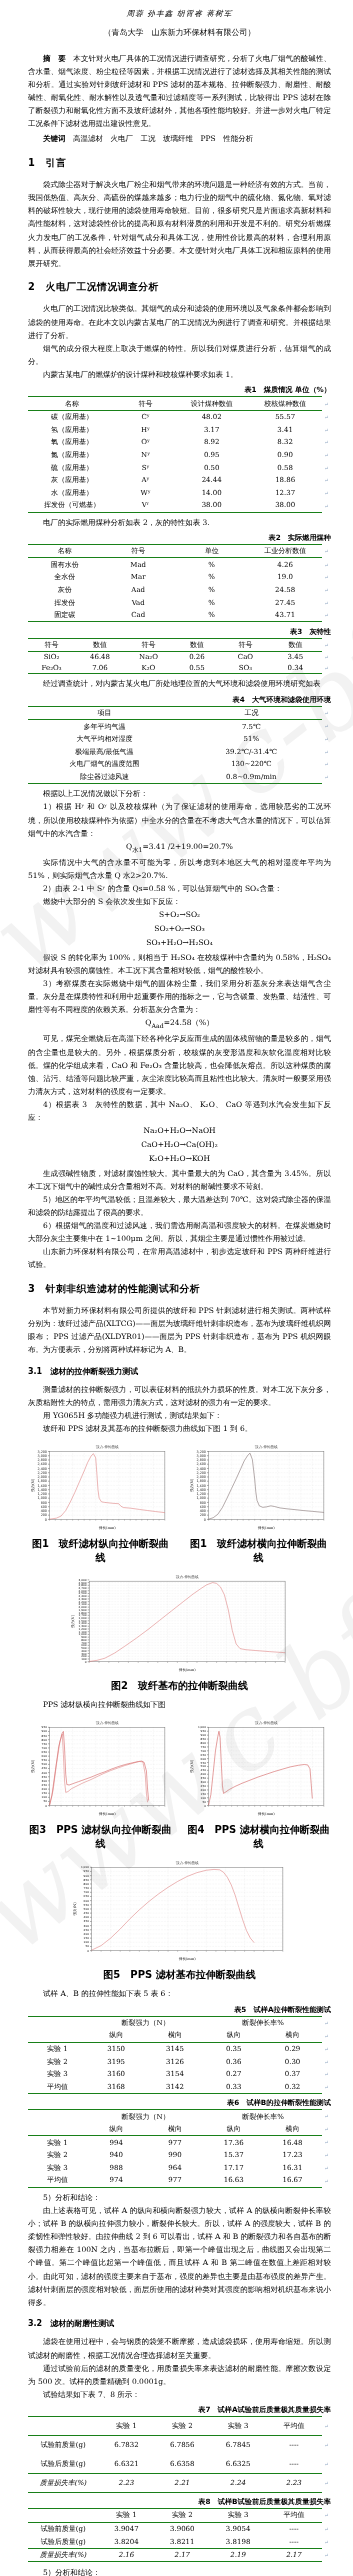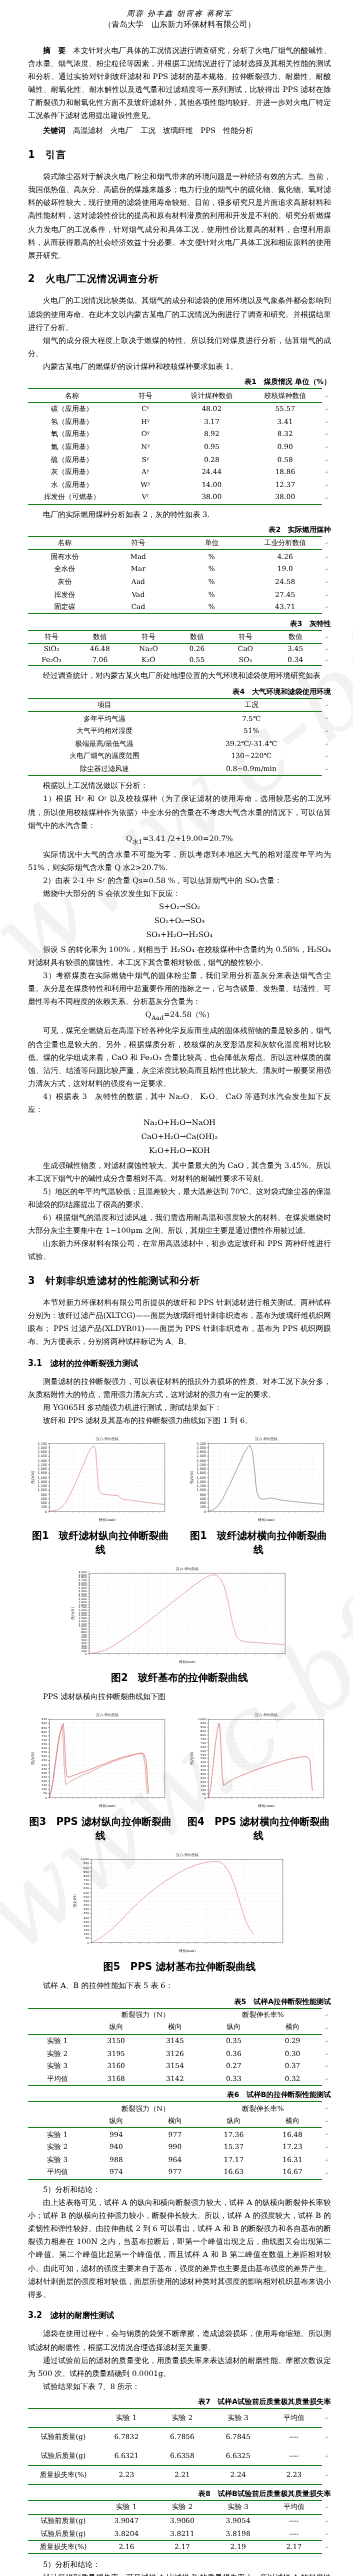--- a/index.html
+++ b/index.html
@@ -2,39 +2,39 @@
 <html style="font-size:8.2px"><head>
 <meta charset="utf-8">
 <style>
   html,body{margin:0;padding:0;background:#ffffff;}
   .page{position:relative;width:354px;height:3951px;margin:0 auto;overflow:hidden;background:#fff;
         font-family:"DejaVu Serif","Liberation Serif",serif;color:#000;}
   .content{position:relative;z-index:1;padding:8.2px 23px 0 28px;}
   .wm{position:absolute;z-index:2;font-family:"DejaVu Serif",serif;font-style:italic;
       font-size:103px;color:rgba(110,110,110,0.09);transform:rotate(-38deg);
       transform-origin:left top;white-space:nowrap;pointer-events:none;}
-  .authors{text-align:center;font-size:7.7px;font-style:italic;letter-spacing:1px;margin:1px 0 0;}
+  .authors{text-align:center;font-size:7.7px;font-style:italic;letter-spacing:1px;margin:1px 0 8px;}
   .affil{text-align:center;font-size:8px;margin:0 0 13.4px;}
   p.body{font-size:7.5px;line-height:1.75;text-align:justify;margin:0;text-indent:2em;}
   .eq{text-align:center;font-size:7.5px;line-height:1.7;margin:1px 0;text-indent:0;}
   h2.sec{font-family:"DejaVu Sans","Liberation Sans",sans-serif;font-size:9.8px;font-weight:bold;
          margin:11.3px 0 8.2px;letter-spacing:0.5px;}
   h3.sub{font-family:"DejaVu Sans","Liberation Sans",sans-serif;font-size:8px;font-weight:bold;
          margin:9.3px 0 6.2px;}
   .tbl-title{font-family:"DejaVu Sans","Liberation Sans",sans-serif;text-align:right;font-weight:bold;
          font-size:7.2px;margin:4.1px 0 1px;}
   .tbl-wrap{margin:1px 0 3.1px;}
   table.ptable{width:100%;border-collapse:collapse;font-size:7px;table-layout:fixed;}
   table.ptable th,table.ptable td{padding:1.3px 1px;text-align:center;font-weight:normal;
          overflow:hidden;white-space:nowrap;}
   table.ptable.airy th,table.ptable.airy td{padding:4.1px 1px;}
   table.ptable thead tr:first-child th:not(.cr){border-top:1.5px solid #188018;}
   table.ptable thead tr:last-child th:not(.cr){border-bottom:0.8px solid #188018;}
   table.ptable tbody tr:last-child td:not(.cr){border-bottom:1.5px solid #188018;}
-  table.ptable tbody tr.midline td:not(.cr){border-top:0.8px solid #188018;}
+  table.ptable tbody tr.midline td:not(.cr){border-top:0.8px solid #188018;font-style:italic;}
   .cr{color:#93a9c4;font-size:5.2px;padding:0 !important;border:none !important;}
   .figrow{display:flex;justify-content:center;gap:13.4px;margin:4.1px 0 0;}
   figure{margin:3.1px 0 0;text-align:center;}
   .figcap{font-family:"DejaVu Sans","Liberation Sans",sans-serif;font-weight:bold;font-size:10px;
           margin:4.1px 0 5.2px;text-align:center;}
   b.inl{font-family:"DejaVu Sans","Liberation Sans",sans-serif;}
 </style>
 </head>
 <body>
 
@@ -102,21 +102,21 @@
             <tr>
               <td>氮（应用基）</td>
               <td>Nʸ</td>
               <td>0.95</td>
               <td>0.90</td>
               <td class="cr">↵</td>
             </tr>
             <tr>
               <td>硫（应用基）</td>
               <td>Sʸ</td>
-              <td>0.28</td>
+              <td>0.50</td>
               <td>0.58</td>
               <td class="cr">↵</td>
             </tr>
             <tr>
               <td>灰（应用基）</td>
               <td>Aʸ</td>
               <td>24.44</td>
               <td>18.86</td>
               <td class="cr">↵</td>
             </tr>

